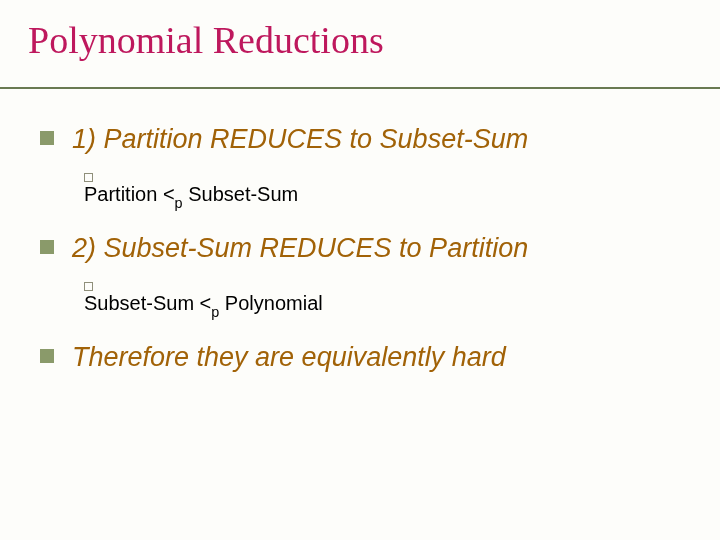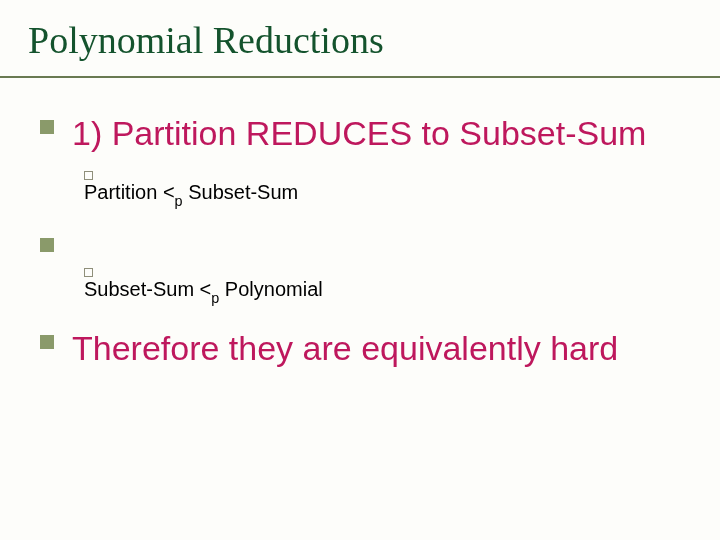--- a/index.html
+++ b/index.html
@@ -13,22 +13,22 @@
     width: 720px;
     height: 540px;
     background: #fdfdfa;
     position: relative;
     padding: 18px 28px;
   }
   .title {
     font-family: "Times New Roman", Times, serif;
     font-size: 38px;
     font-weight: 400;
-    color: #14532d;
-    padding-bottom: 16px;
+    color: #be185d;
+    padding-bottom: 27px;
     margin-bottom: 34px;
     position: relative;
   }
   .title-underline {
     position: absolute;
     left: -28px;
     right: -28px;
     bottom: 0;
     height: 2px;
     background: #697a51;
@@ -58,23 +58,24 @@
   .bullet-square-small {
     width: 9px;
     height: 9px;
     border: 1.5px solid #8f8f7a;
     flex: 0 0 auto;
     margin-top: 6px;
     margin-right: 18px;
     background: transparent;
   }
   .text-l1 {
-    font-size: 34px;
-    color: #be185d;
+    font-size: 27px;
+    color: #a16207;
     line-height: 1.25;
+    font-style: italic;
   }
   .text-l2 {
     font-size: 20px;
     color: #000;
     line-height: 1.25;
   }
   .subp {
     font-size: 0.72em;
     vertical-align: sub;
     position: relative;
@@ -98,20 +99,21 @@
     </div>
     <div class="item-l2">
       <div class="bullet-square-small"></div>
       <div class="text-l2">
         <span>Partition &lt;</span><span class="subp">p</span><span> Subset-Sum</span>
       </div>
     </div>
 
     <div class="item-l1">
       <div class="bullet-square"></div>
+      <div class="text-l1">2) Subset-Sum REDUCES to Partition</div>
     </div>
     <div class="item-l2">
       <div class="bullet-square-small"></div>
       <div class="text-l2">
         <span>Subset-Sum &lt;</span><span class="subp">p</span><span> Polynomial</span>
       </div>
     </div>
 
     <div class="item-l1">
       <div class="bullet-square"></div>

